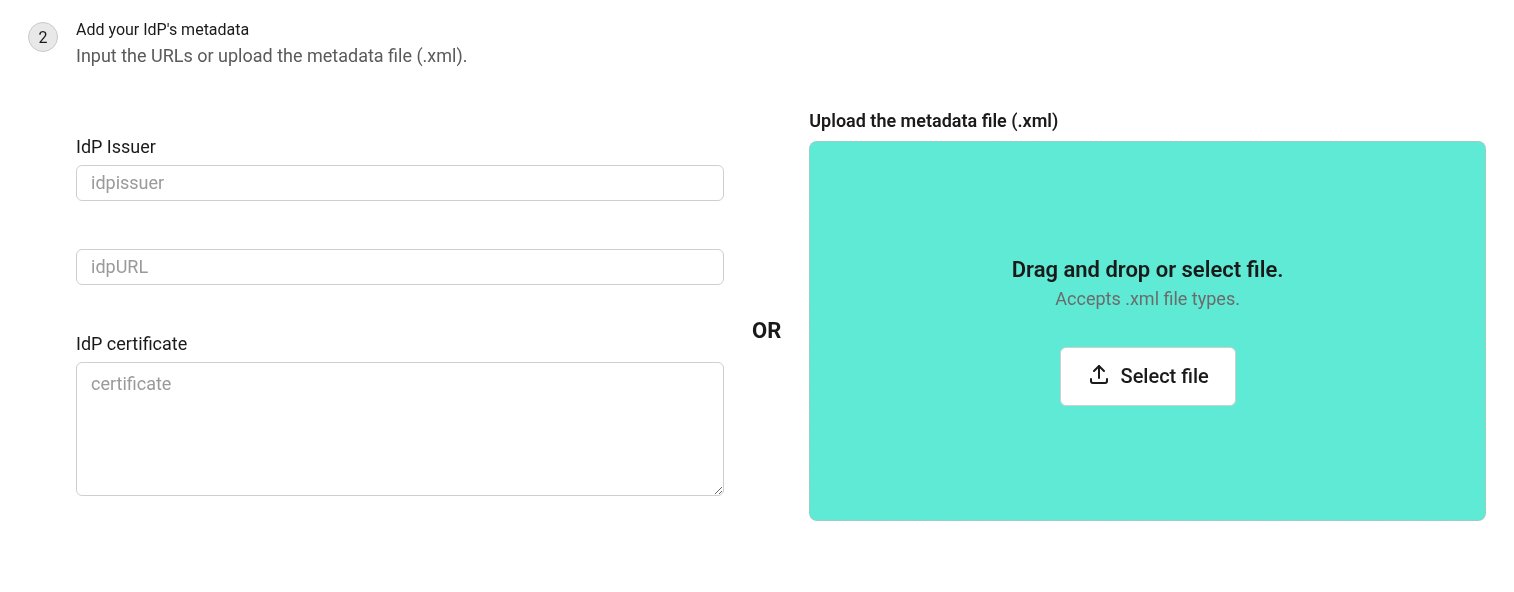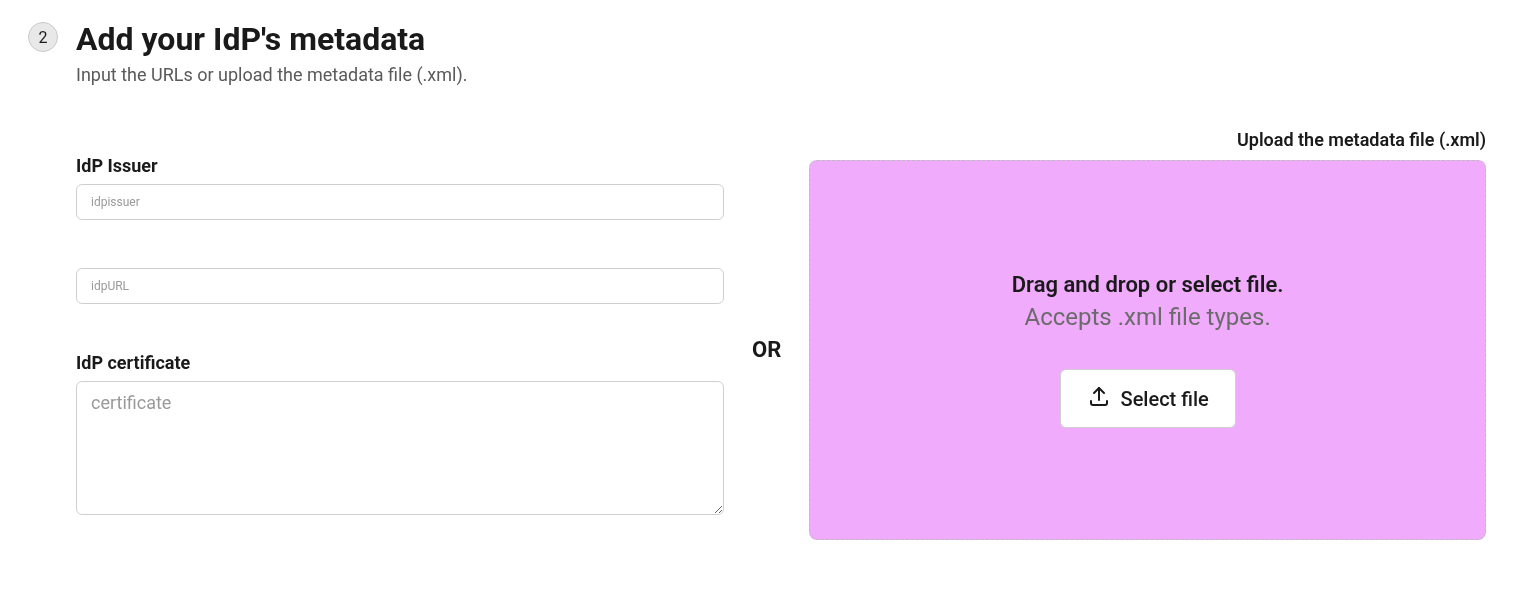--- a/index.html
+++ b/index.html
@@ -29,22 +29,22 @@
       justify-content: center;
       font-size: 16px;
       color: #1a1a1a;
       flex-shrink: 0;
       margin-top: 2px;
     }
     .step-body {
       flex: 1;
     }
     .step-title {
-      font-size: 32px;
-      font-weight: 700;
+      font-size: 16px;
+      font-weight: 400;
       color: #1a1a1a;
       margin-bottom: 6px;
     }
     .step-subtitle {
       font-size: 18px;
       color: #5a5a5a;
       margin-bottom: 44px;
     }
     .config-row {
       display: flex;
@@ -56,31 +56,31 @@
       display: flex;
       flex-direction: column;
       gap: 48px;
     }
     .field-group {
       display: flex;
       flex-direction: column;
     }
     .field-label {
       font-size: 18px;
-      font-weight: 700;
+      font-weight: 400;
       color: #1a1a1a;
       margin-bottom: 8px;
     }
     .field-input {
       width: 100%;
       height: 36px;
       border: 1px solid #cfcfcf;
       border-radius: 6px;
       padding: 0 14px;
-      font-size: 12px;
+      font-size: 18px;
       color: #1a1a1a;
       background: #ffffff;
       font-family: inherit;
     }
     .field-input::placeholder {
       color: #9a9a9a;
     }
     .field-textarea {
       width: 100%;
       height: 134px;
@@ -107,42 +107,41 @@
       flex: 1;
       align-self: stretch;
       display: flex;
       flex-direction: column;
     }
     .upload-label {
       font-size: 18px;
       font-weight: 600;
       color: #1a1a1a;
       margin-bottom: 10px;
-      text-align: right;
     }
     .dropzone {
       flex: 1;
-      background: #f0abfc;
+      background: #5eead4;
       border: 1px dashed #bcbcbc;
       border-radius: 8px;
       display: flex;
       flex-direction: column;
       align-items: center;
       justify-content: center;
       padding: 40px;
       min-height: 380px;
     }
     .dropzone-primary {
       font-size: 22px;
       font-weight: 600;
       color: #1a1a1a;
       margin-bottom: 6px;
     }
     .dropzone-secondary {
-      font-size: 24px;
+      font-size: 18px;
       color: #6b6b6b;
       margin-bottom: 38px;
     }
     .select-file-btn {
       display: inline-flex;
       align-items: center;
       gap: 10px;
       background: #ffffff;
       border: 1px solid #cfcfcf;
       border-radius: 6px;

